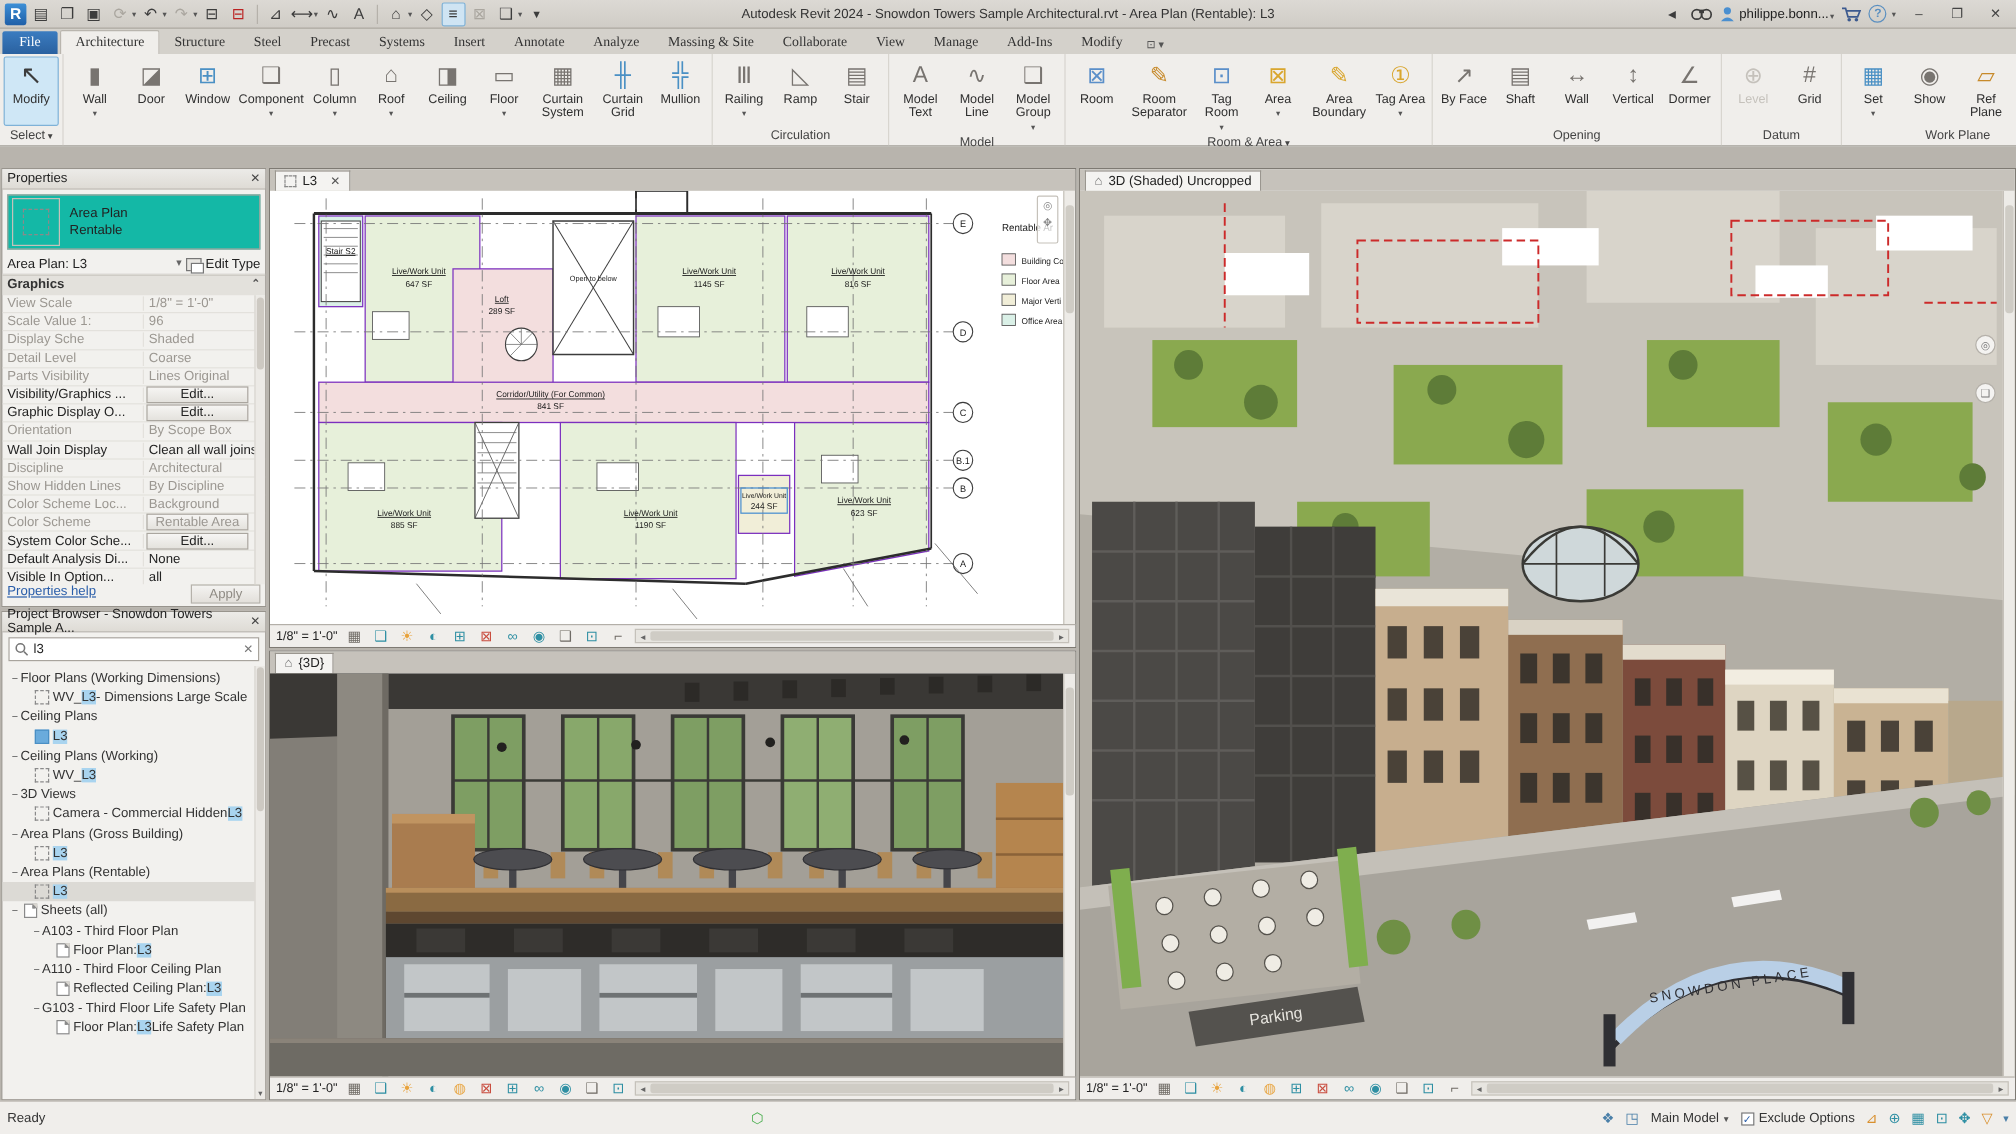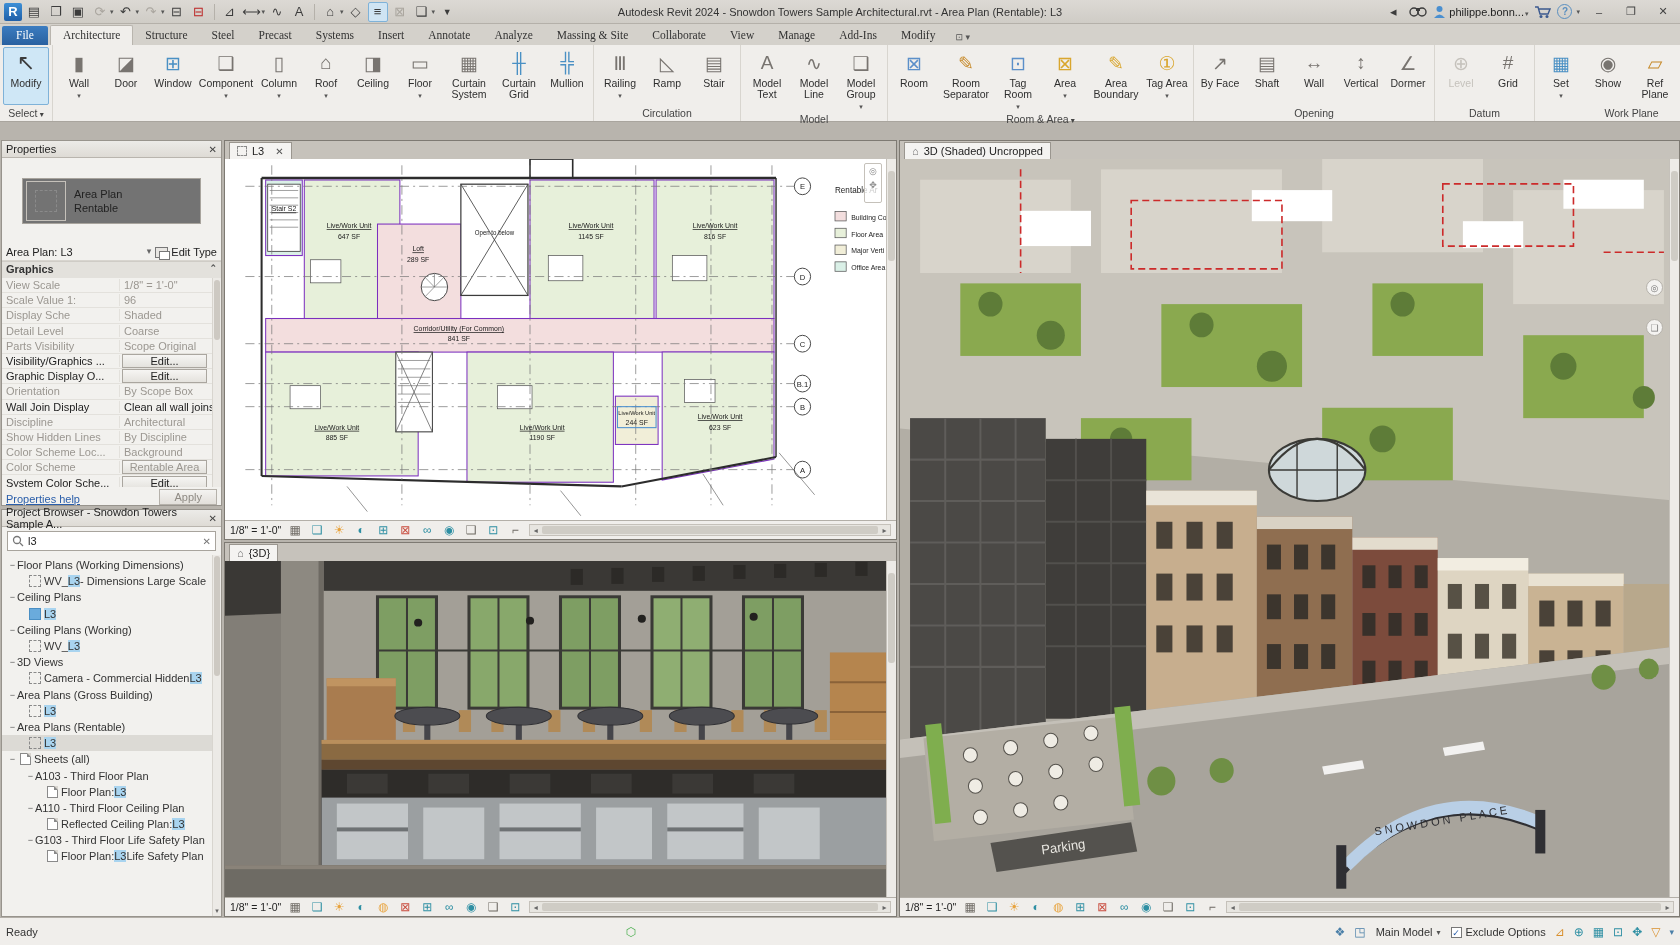--- a/index.html
+++ b/index.html
@@ -49,40 +49,40 @@
 
   
   .workspace { height:795px; display:flex; padding-top:18px; gap:2px; }
   .leftcol { width:222px; display:flex; flex-direction:column; gap:3px; padding-left:1px; }
   .palette { background:#f2f1ee; border:1px solid #98948d; display:flex; flex-direction:column; }
   .pal-head { height:17px; background:linear-gradient(#ecebe8,#dedbd5); border-bottom:1px solid #b9b5ae; display:flex; align-items:center; font-size:11px; color:#222; padding:0 4px; }
   .pal-head .x { margin-left:auto; font-size:10px; color:#444; }
 
   
   .props { height:366px; }
-  .typesel { margin:20px; border:1px solid #a8a49d; background:#737373; height:46px; display:flex; align-items:center; gap:8px; padding:3px; }
+  .typesel { margin:4px; border:1px solid #a8a49d; background:#14b8a6; height:46px; display:flex; align-items:center; gap:8px; padding:3px; }
   .type-thumb { width:40px; height:40px; border:1px solid #c5c1ba; display:flex; align-items:center; justify-content:center; }
   .type-thumb span { width:22px; height:22px; border:1.5px dashed #8a8a8a; }
   .type-text { font-size:11px; color:#222; line-height:1.3; }
   .selrow { display:flex; align-items:center; font-size:11px; padding:2px 4px; gap:4px; border-bottom:1px solid #d8d5cf; }
   .selrow .dd { flex:1; display:flex; color:#222; }
   .selrow .dd i { margin-left:auto; font-style:normal; color:#666; font-size:9px; }
   .edittype { display:flex; align-items:center; gap:3px; color:#222; }
   .et-icon { width:13px; height:11px; border:1px solid #777; position:relative; background:#e8e6e2;}
   .et-icon::after { content:""; position:absolute; left:3px; top:3px; width:9px; height:7px; border:1px solid #777; background:#fff; }
   .pgrid { flex:1; overflow:hidden; border-top:1px solid #cfccc6; position:relative; }
   .psection { height:16px; background:#e3e1dc; font-size:11px; font-weight:bold; color:#333; padding:1px 4px; display:flex;}
   .psection span:last-child { margin-left:auto; font-size:9px; color:#555;}
   .prow { display:flex; height:15.2px; border-bottom:1px solid #e3e1dc; font-size:11px; align-items:center; }
   .prow .pl { width:118px; padding-left:4px; color:#222; border-right:1px solid #e3e1dc; white-space:nowrap; overflow:hidden; }
   .prow .pv { flex:1; padding-left:4px; color:#222; white-space:nowrap; overflow:hidden; }
   .prow.ro .pl, .prow.ro .pv { color:#9b9791; }
   .prow.btn .pv { margin:1px 14px 1px 2px; border:1px solid #aaa69f; background:linear-gradient(#f6f5f3,#e4e2dd); text-align:center; padding:0; }
   .prow.btn.ro .pv { color:#9b9791; }
-  .props-foot { height:18px; display:flex; align-items:flex-end; font-size:11px; padding:0 4px; }
+  .props-foot { height:18px; display:flex; align-items:flex-start; font-size:11px; padding:0 4px; }
   .props-foot a { color:#2a5eaa; text-decoration:underline; }
   .apply { margin-left:auto; border:1px solid #b5b1aa; background:linear-gradient(#f4f3f1,#e2dfda); color:#8f8b84; font-size:11px; padding:0 14px; height:16px; display:flex; align-items:center;}
   .pscroll { position:absolute; right:0; top:16px; bottom:0; width:9px; background:#eceae6; border-left:1px solid #d8d5cf; }
   .pscroll .thumb { margin:2px 1px; height:60px; background:#cdc9c2; border-radius:3px; }
 
   
   .browser { flex:1; }
   .searchbox { margin:4px 5px; height:20px; border:1px solid #a8a49d; background:#fff; display:flex; align-items:center; padding:0 4px; gap:4px; }
   .searchbox input { border:none; outline:none; flex:1; font-size:11px; font-family:"Liberation Sans",sans-serif; color:#222; background:transparent; }
   .tree { flex:1; overflow:hidden; font-size:11px; color:#333; position:relative; padding-top:2px; }
@@ -444,21 +444,21 @@
         <div class="prow ro" data-name="property-row">
             <span class="pl">Display Sche</span>
             <span class="pv">Shaded</span>
           </div>
         <div class="prow ro" data-name="property-row">
             <span class="pl">Detail Level</span>
             <span class="pv">Coarse</span>
           </div>
         <div class="prow ro" data-name="property-row">
             <span class="pl">Parts Visibility</span>
-            <span class="pv">Scope Original</span>
+            <span class="pv">Lines Original</span>
           </div>
         <div class="prow btn" data-name="property-row-visibility-graphics">
             <span class="pl">Visibility/Graphics ...</span>
             <span class="pv" data-name="edit-button">Edit...</span>
           </div>
         <div class="prow btn" data-name="property-row-graphic-display">
             <span class="pl">Graphic Display O...</span>
             <span class="pv" data-name="edit-button">Edit...</span>
           </div>
         <div class="prow ro" data-name="property-row">

